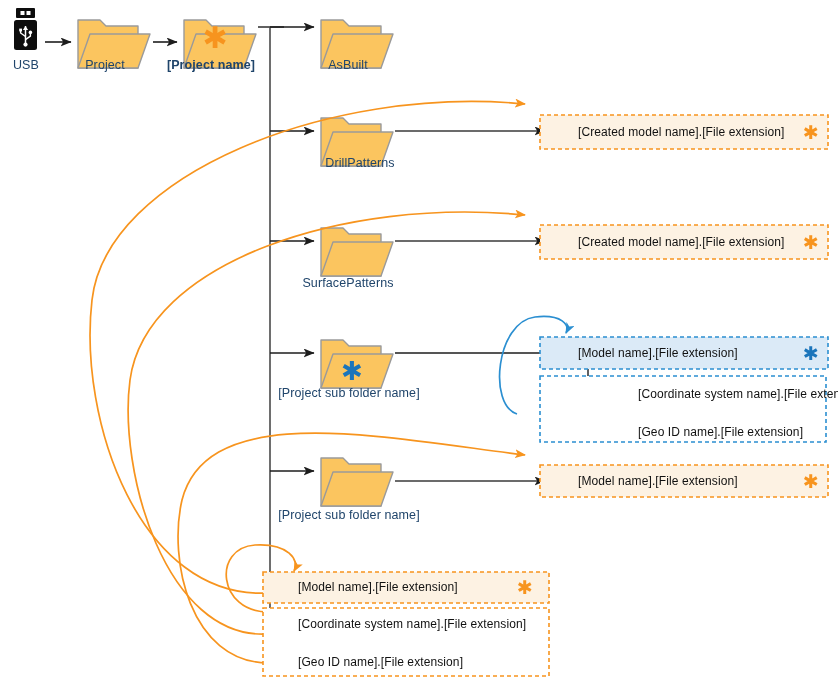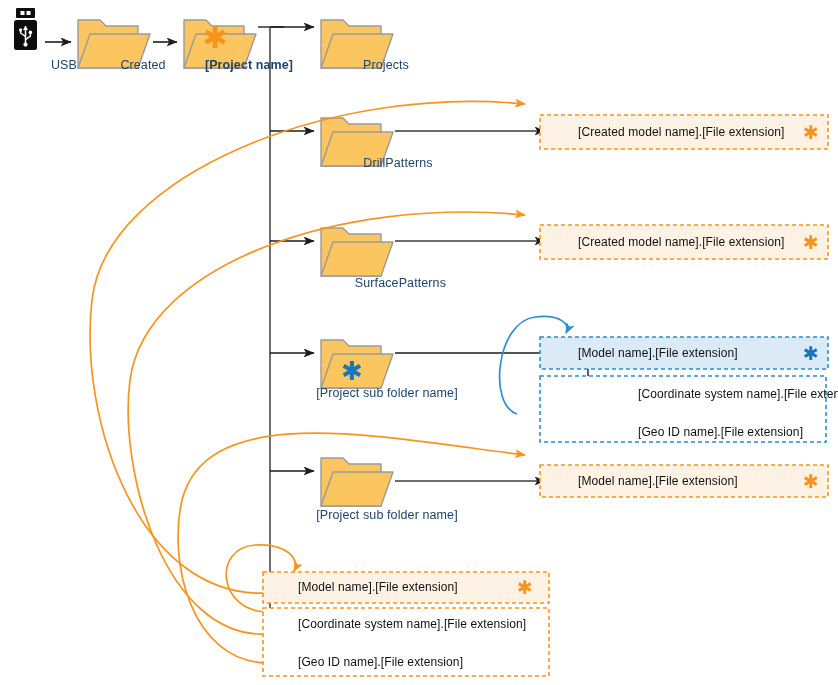--- a/index.html
+++ b/index.html
@@ -10,21 +10,20 @@
   #stage{position:absolute;left:0;top:0;width:838px;height:685px;}
   svg#canvas{position:absolute;left:0;top:0;width:838px;height:685px;}
 
   .node-label{
     position:absolute;
     font-size:12.5px;
     color:#20456b;
     white-space:nowrap;
     text-align:center;
     letter-spacing:.1px;
-    padding-left:38px;
   }
   .file-text{
     position:absolute;
     font-size:12px;
     color:#111111;
     white-space:nowrap;
     letter-spacing:.1px;
   }
   .ast{
     position:absolute;
@@ -150,25 +149,25 @@
 
     <g>
       <text x="215" y="48" font-size="30" font-family="DejaVu Sans, sans-serif" fill="#f7941e" text-anchor="middle">✱</text>
     </g>
     <g>
       <text x="352" y="380" font-size="26" font-family="DejaVu Sans, sans-serif" fill="#1b75bb" text-anchor="middle">✱</text>
     </g>
   </svg>
 
   <div class="node-label" style="left:0px;top:58px;width:52px;">USB</div>
-  <div class="node-label" style="left:60px;top:58px;width:90px;">Created</div>
+  <div class="node-label" style="left:60px;top:58px;width:90px;">Project</div>
   <div class="node-label" style="left:151px;top:58px;width:120px;font-weight:bold;">[Project name]</div>
-  <div class="node-label" style="left:303px;top:58px;width:90px;">Projects</div>
+  <div class="node-label" style="left:303px;top:58px;width:90px;">AsBuilt</div>
   <div class="node-label" style="left:305px;top:156px;width:110px;">DrillPatterns</div>
-  <div class="node-label" style="left:288px;top:276px;width:120px;text-align:right;">SurfacePatterns</div>
+  <div class="node-label" style="left:288px;top:276px;width:120px;">SurfacePatterns</div>
   <div class="node-label" style="left:278px;top:386px;width:142px;">[Project sub folder name]</div>
   <div class="node-label" style="left:278px;top:508px;width:142px;">[Project sub folder name]</div>
 
   <div class="file-text" style="left:578px;top:125px;">[Created model name].[File extension]</div>
   <div class="ast orange" style="left:803px;top:123px;">✱</div>
 
   <div class="file-text" style="left:578px;top:235px;">[Created model name].[File extension]</div>
   <div class="ast orange" style="left:803px;top:233px;">✱</div>
 
   <div class="file-text" style="left:578px;top:346px;">[Model name].[File extension]</div>

